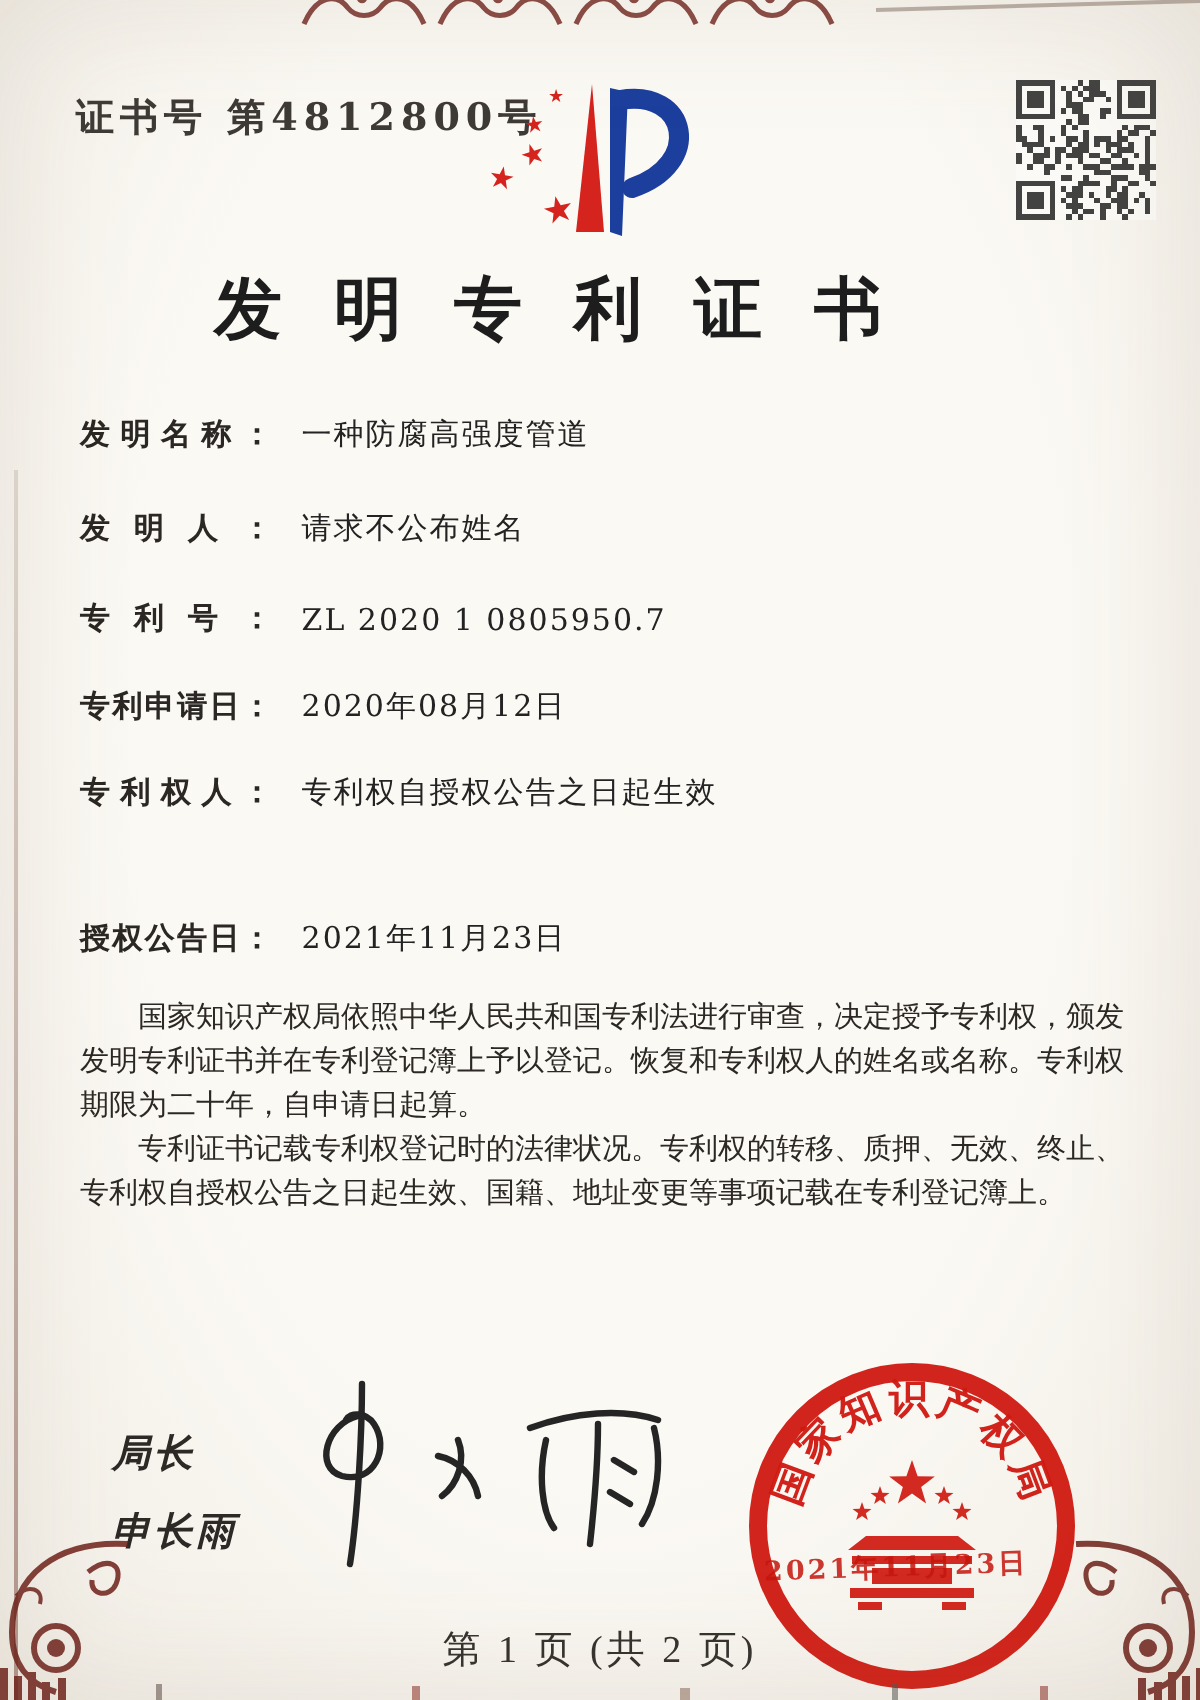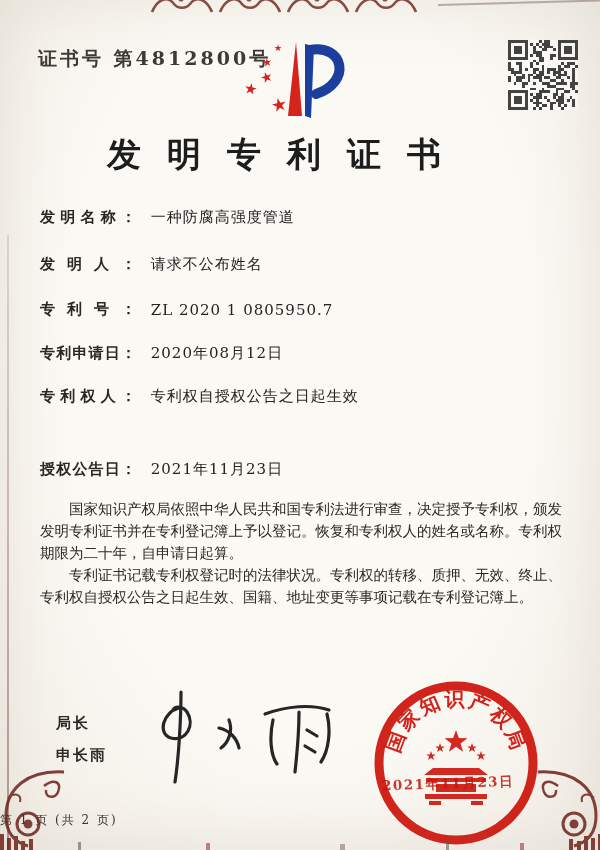--- a/index.html
+++ b/index.html
@@ -31,32 +31,32 @@
     display:inline-block;width:96px;vertical-align:bottom;
     text-align:justify;text-align-last:justify;font-weight:600;color:#2a2724;
   }
   .fvalue{margin-left:10px;color:#232323;letter-spacing:1px;}
   .grant-row{position:absolute;left:40px;width:522px;display:flex;justify-content:space-between;font-size:15px;white-space:nowrap;gap:22px;}
   .body-text{
     position:absolute;left:40px;width:522px;
     font-size:14.5px;line-height:22px;text-align:justify;color:#2b2825;
   }
   .body-text p{margin:0;text-indent:2em;}
-  .signoff{position:absolute;left:56px;top:714px;font-size:15px;color:#2c2926;font-weight:600;}
+  .signoff{position:absolute;left:56px;top:714px;font-size:19px;color:#2c2926;font-weight:600;font-style:italic;}
   .signoff div{margin-bottom:13px;letter-spacing:2px;}
   .sig-svg{position:absolute;left:145px;top:686px;}
   .seal-svg{position:absolute;left:370px;top:676px;}
   .date-stamp{
     position:absolute;left:382px;top:775px;z-index:5;
     font-size:13.5px;letter-spacing:1.5px;font-weight:600;
     color:#c4160d;opacity:.85;transform:rotate(-2deg);white-space:nowrap;
   }
   .footer{
-    position:absolute;left:0;right:0;top:812px;text-align:left;
-    font-size:12px;letter-spacing:2px;color:#35322e;
+    position:absolute;left:0;right:0;top:812px;text-align:center;
+    font-size:19px;letter-spacing:2px;color:#35322e;font-family:Liberation Serif, serif;
   }
   .qr-svg{position:absolute;left:508px;top:40px;opacity:.88;}
   .logo-svg{position:absolute;left:240px;top:34px;}
   .orn-top{position:absolute;left:148px;top:-6px;opacity:.8;}
   .orn-bl{position:absolute;left:-2px;top:768px;opacity:.85;}
   .orn-br{position:absolute;left:532px;top:768px;opacity:.85;transform:scaleX(-1);}
   .edge-left{
     position:absolute;left:7px;top:235px;width:2px;height:615px;opacity:.6;
     background:linear-gradient(#d2c8bd,#8a5c50);
   }

